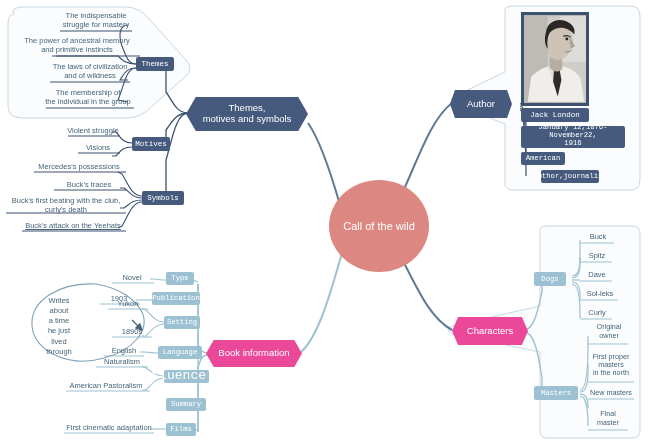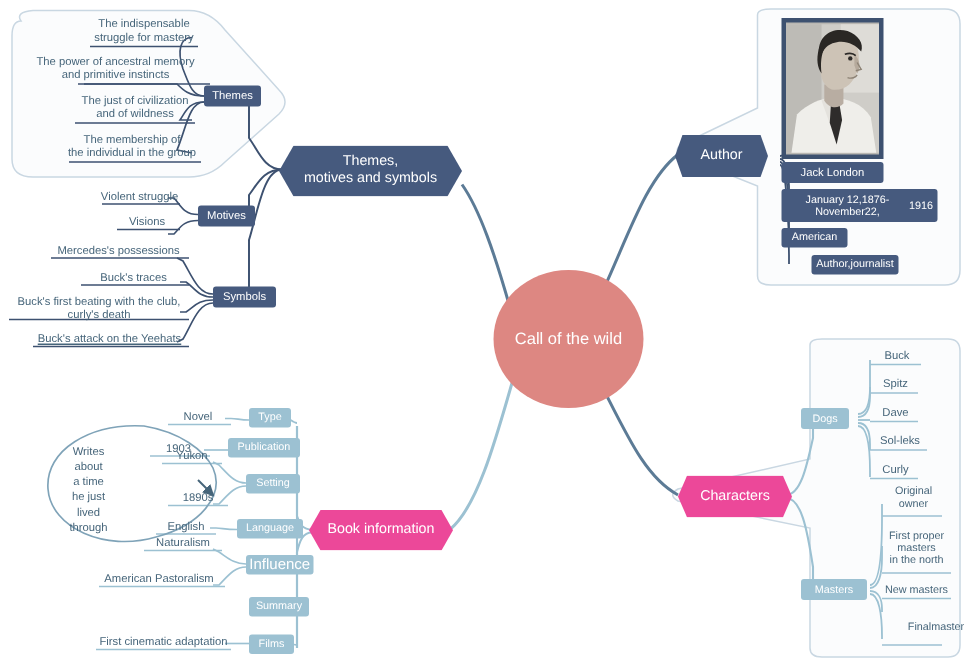--- a/index.html
+++ b/index.html
@@ -24,21 +24,21 @@
     clip-path:polygon(8% 0%,92% 0%,100% 50%,92% 100%,8% 100%,0% 50%);
     line-height:1.15;
   }
   .hex.dark{background:#465a7e;}
   .hex.light{background:#ec4899;}
 
   
   .lbl{
     display:flex;align-items:center;justify-content:center;
     text-align:center;color:#ffffff;border-radius:2px;
-    line-height:1.12;box-sizing:border-box;padding:1px 3px;
+    line-height:1.12;box-sizing:border-box;padding:1px 3px;font-family:Liberation Mono, monospace;
   }
   .lbl.dark{background:#465a7e;}
   .lbl.light{background:#9cc1d2;}
 
   
   .leaf{
     position:absolute;
     color:#46657a;
     text-align:center;
     line-height:1.15;
@@ -212,21 +212,21 @@
 
   <div class="leaf" style="left:48px;top:10px;width:96px;height:22px;font-size:7.5px;flex-direction:column;align-items:center;justify-content:center;">
     <span>The indispensable</span>
     <span>struggle for mastery</span>
   </div>
   <div class="leaf" style="left:12px;top:36px;width:130px;height:21px;font-size:7.5px;flex-direction:column;align-items:center;justify-content:center;">
     <span>The power of ancestral memory</span>
     <span>and primitive instincts</span>
   </div>
   <div class="leaf" style="left:44px;top:62px;width:92px;height:21px;font-size:7.5px;flex-direction:column;align-items:center;justify-content:center;">
-    <span>The just of civilization</span>
+    <span>The laws of civilization</span>
     <span>and of wildness</span>
   </div>
   <div class="leaf" style="left:38px;top:88px;width:100px;height:21px;font-size:7.5px;flex-direction:column;align-items:center;justify-content:center;">
     <span>The membership of</span>
     <span>the individual in the group</span>
   </div>
 
   <div class="node lbl dark" style="left:132px;top:137px;width:38px;height:14px;font-size:7.5px;">
     <span>Motives</span>
   </div>
@@ -283,21 +283,21 @@
         <path d="M52 28 L55 33 L51 34" stroke="#8d8376" stroke-width="1" fill="none"></path>
         <path d="M45 39 C 48 40, 51 39, 52 37" stroke="#8d8376" stroke-width="1" fill="none"></path>
       </svg>
     </div>
   </div>
 
   <div class="node lbl dark" style="left:521px;top:108px;width:68px;height:14px;font-size:7.5px;">
     <span>Jack London</span>
   </div>
 
-  <div class="node lbl dark" style="left:521px;top:126px;width:104px;height:22px;font-size:7.2px;flex-direction:row;justify-content:flex-end;">
+  <div class="node lbl dark" style="left:521px;top:126px;width:104px;height:22px;font-size:7.2px;flex-direction:column;justify-content:flex-end;">
     <span>January 12,1876-November22,</span>
     <span>1916</span>
   </div>
 
   <div class="node lbl dark" style="left:521px;top:152px;width:44px;height:13px;font-size:7.2px;">
     <span>American</span>
   </div>
 
   <div class="node lbl dark" style="left:521px;top:170px;width:58px;height:13px;font-size:7.2px;margin-left:20px;">
     <span>Author,journalist</span>
@@ -336,21 +336,21 @@
     <span>owner</span>
   </div>
   <div class="leaf" style="left:586px;top:350px;width:50px;height:31px;font-size:7.2px;flex-direction:column;align-items:center;justify-content:center;">
     <span>First proper</span>
     <span>masters</span>
     <span>in the north</span>
   </div>
   <div class="leaf" style="left:586px;top:388px;width:50px;height:12px;font-size:7.2px;align-items:center;">
     <span>New masters</span>
   </div>
-  <div class="leaf" style="left:602px;top:408px;width:44px;height:22px;font-size:7.2px;flex-direction:row;align-items:center;justify-content:center;">
+  <div class="leaf" style="left:586px;top:408px;width:44px;height:22px;font-size:7.2px;flex-direction:column;align-items:center;justify-content:center;">
     <span>Final</span>
     <span>master</span>
   </div>
 
   <div class="node hex light" style="left:206px;top:340px;width:96px;height:27px;font-size:9.5px;">
     <span>Book information</span>
   </div>
 
   <div class="node lbl light" style="left:166px;top:272px;width:28px;height:13px;font-size:7.2px;">
     <span>Type</span>
@@ -376,21 +376,21 @@
     <span>1890s</span>
   </div>
 
   <div class="node lbl light" style="left:158px;top:346px;width:44px;height:13px;font-size:7.2px;">
     <span>Language</span>
   </div>
   <div class="leaf" style="left:104px;top:346px;width:40px;height:12px;font-size:7.5px;align-items:center;">
     <span>English</span>
   </div>
 
-  <div class="node lbl light" style="left:164px;top:370px;width:45px;height:13px;font-size:10px;">
+  <div class="node lbl light" style="left:164px;top:370px;width:45px;height:13px;font-size:13px;justify-content:flex-end;">
     <span>Influence</span>
   </div>
   <div class="leaf" style="left:96px;top:357px;width:52px;height:12px;font-size:7.5px;align-items:center;">
     <span>Naturalism</span>
   </div>
   <div class="leaf" style="left:62px;top:381px;width:88px;height:12px;font-size:7.5px;align-items:center;">
     <span>American Pastoralism</span>
   </div>
 
   <div class="node lbl light" style="left:166px;top:398px;width:40px;height:13px;font-size:7.2px;">

